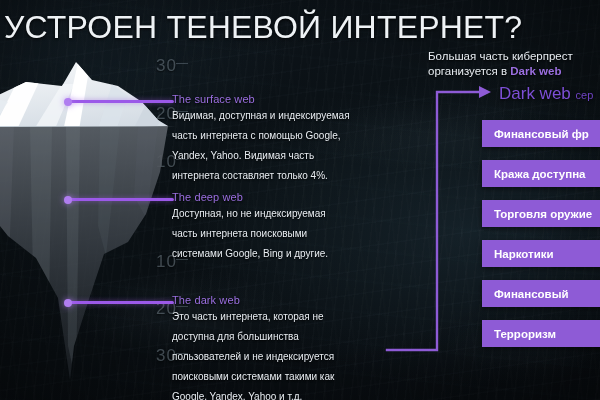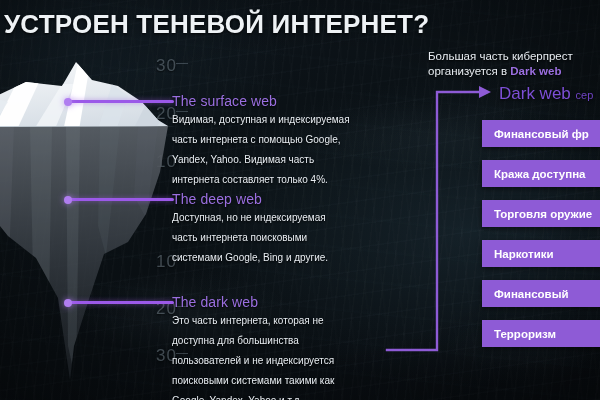--- a/index.html
+++ b/index.html
@@ -46,22 +46,22 @@
   .vig {
     position: absolute; inset: 0;
     background: radial-gradient(ellipse 520px 330px at 50% 50%, rgba(0,0,0,0) 45%, rgba(0,0,0,0.55) 100%);
     pointer-events: none;
   }
 
   
   #title {
     position: absolute;
     left: 4px; top: 9px;
-    font-size: 26px;
-    font-weight: bold;
+    font-size: 32px;
+    font-weight: normal;
     letter-spacing: .2px;
     color: #eef2f5;
     white-space: nowrap;
     text-shadow: 0 1px 3px rgba(0,0,0,.85);
     z-index: 14;
   }
 
   
   #berg { position: absolute; left: 0; top: 46px; width: 200px; height: 345px; z-index: 6; }
   #waterline {
@@ -97,21 +97,21 @@
   .leader .dot {
     position: absolute; left: 0; top: -2.5px;
     width: 8px; height: 8px; border-radius: 50%;
     background: #b07df0;
     box-shadow: 0 0 6px rgba(176,125,240,.8);
   }
 
   
   .block { position: absolute; z-index: 11; width: 212px; }
   .block h3 {
-    font-size: 14px;
+    font-size: 11px;
     font-weight: normal;
     color: #9b6fe0;
     margin-bottom: 1px;
     letter-spacing: .1px;
     text-shadow: 0 1px 2px rgba(0,0,0,.8);
   }
   .block p {
     font-size: 10px;
     line-height: 20px;
     color: #e8edf2;

